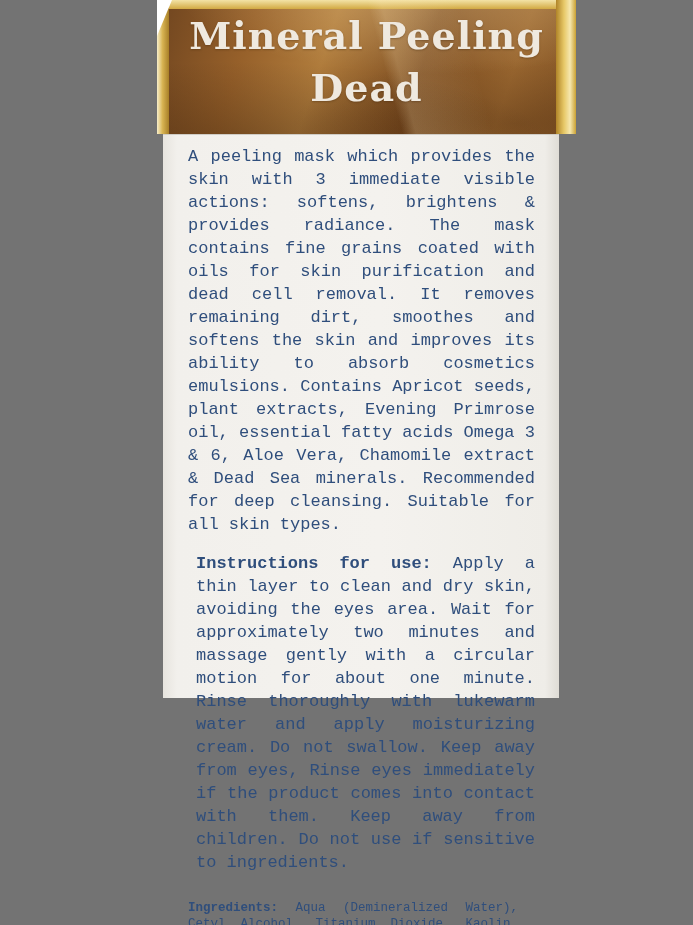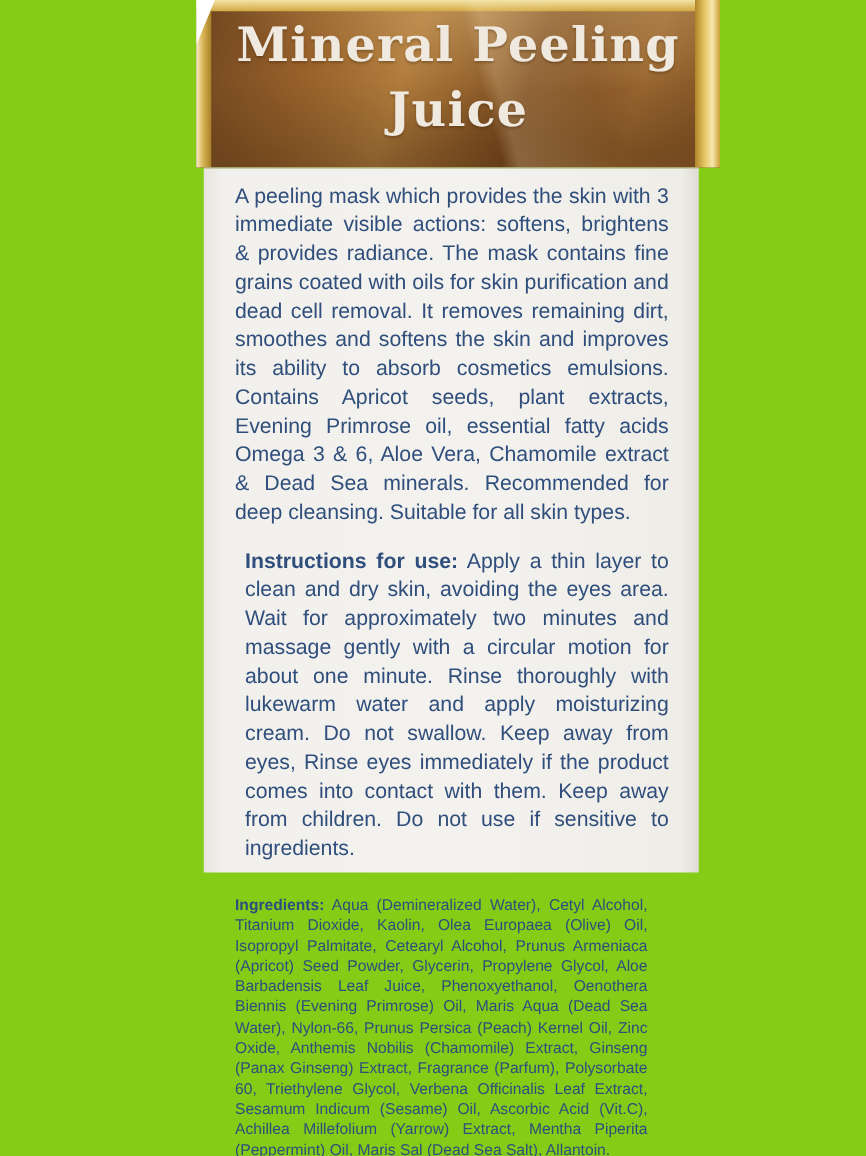--- a/index.html
+++ b/index.html
@@ -5,21 +5,21 @@
   html, body {
     margin: 0;
     padding: 0;
     background: #ffffff;
     font-family: "Liberation Sans", sans-serif;
   }
   .stage {
     position: relative;
     width: 693px;
     height: 925px;
-    background: #84cc16;
+    background: #737373;
     overflow: hidden;
   }
 
   
   .box-header {
     position: absolute;
     left: 157px;
     top: 0;
     width: 419px;
     height: 134px;
@@ -73,20 +73,21 @@
   
   .box-body {
     position: absolute;
     left: 163px;
     top: 134px;
     width: 396px;
     height: 564px;
     background: linear-gradient(90deg, #e7e4de 0px, #f2f0ec 14px, #f4f2ee 55%, #efede8 calc(100% - 14px), #dfdcd5 100%);
     border-top: 1px solid #cfccc5;
     box-sizing: border-box;
+    font-family: Liberation Mono, monospace;
   }
   .desc, .inst {
     margin: 0;
     padding: 0 24px 0 25px;
     color: #2f4e7c;
     font-size: 17px;
     line-height: 23px;
     text-align: justify;
   }
   .desc { padding-top: 10px; }
@@ -106,21 +107,21 @@
 
 <div class="stage">
 
   <div class="box-header">
     <div class="edge-top"></div>
     <div class="edge-left"></div>
     <div class="edge-right"></div>
     <div class="corner-wedge"></div>
     <h1 class="title">
       <span>Mineral Peeling</span>
-      <span>Juice</span>
+      <span>Dead</span>
     </h1>
   </div>
 
   <div class="box-body">
     <p class="desc">A peeling mask which provides the skin with 3 immediate visible actions: softens, brightens &amp; provides radiance. The mask contains fine grains coated with oils for skin purification and dead cell removal. It removes remaining dirt, smoothes and softens the skin and improves its ability to absorb cosmetics emulsions. Contains Apricot seeds, plant extracts, Evening Primrose oil, essential fatty acids Omega 3 &amp; 6, Aloe Vera, Chamomile extract &amp; Dead Sea minerals. Recommended for deep cleansing. Suitable for all skin types.</p>
 
     <p class="inst">
       <strong>Instructions for use:</strong><span> Apply a thin layer to clean and dry skin, avoiding the eyes area. Wait for approximately two minutes and massage gently with a circular motion for about one minute. Rinse thoroughly with lukewarm water and apply moisturizing cream. Do not swallow. Keep away from eyes, Rinse eyes immediately if the product comes into contact with them. Keep away from children. Do not use if sensitive to ingredients.</span>
     </p>
 

